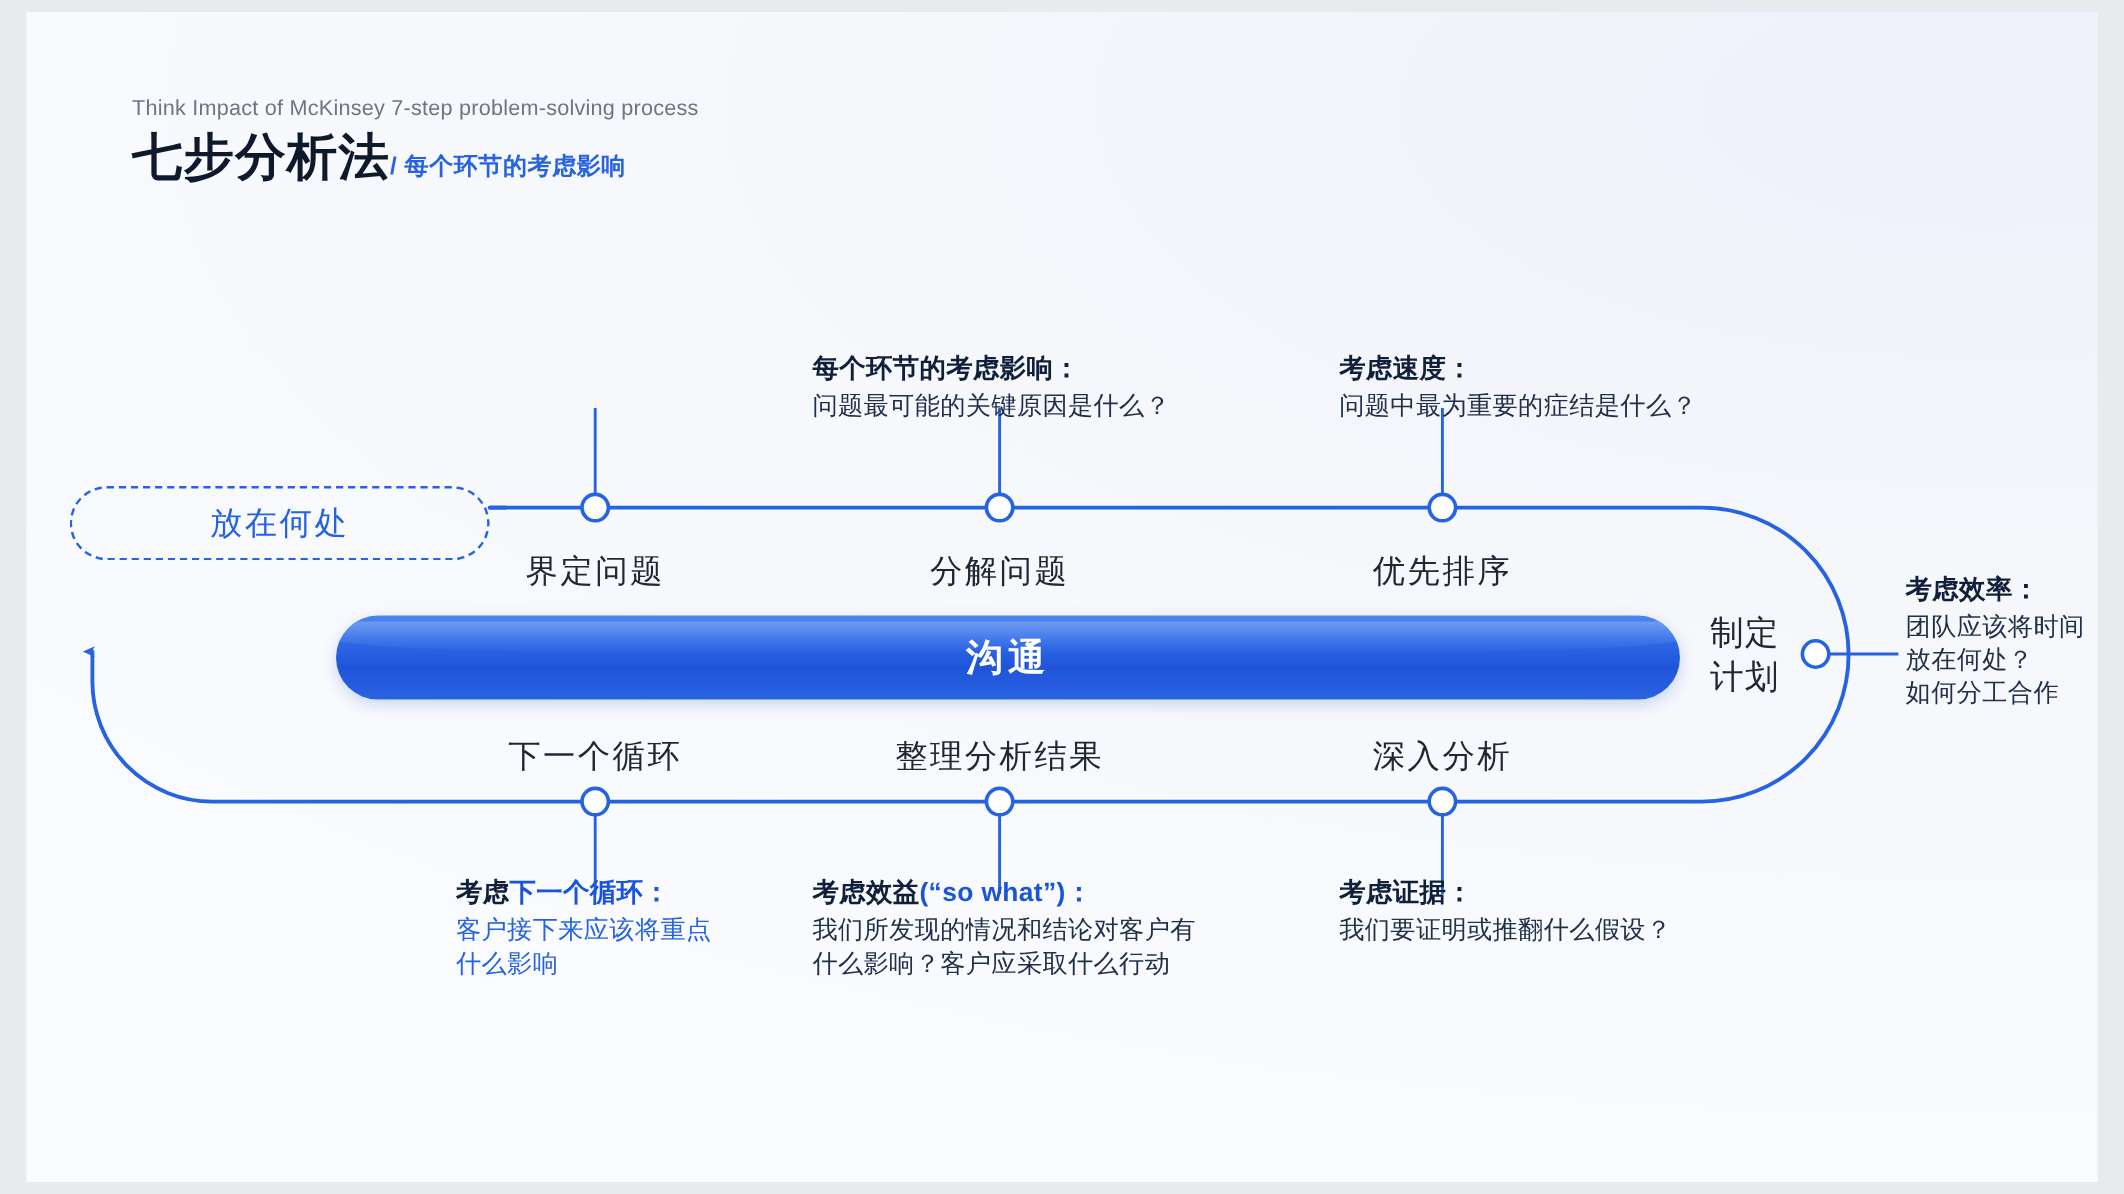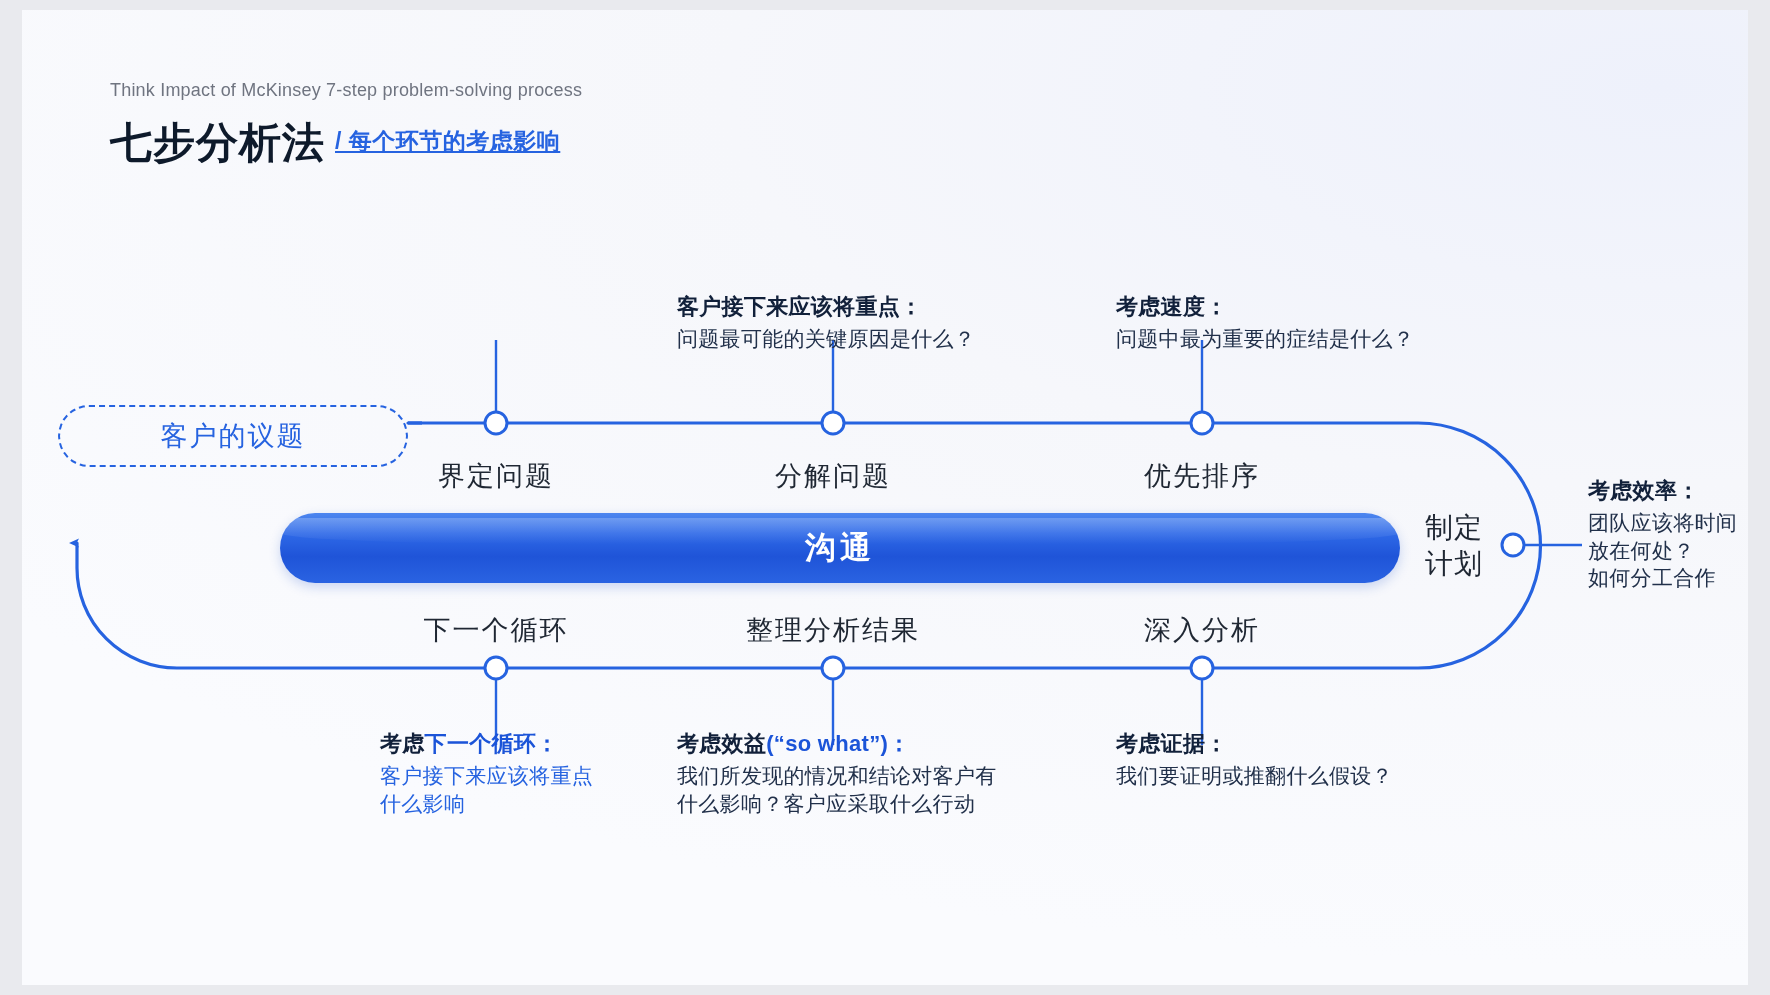--- a/index.html
+++ b/index.html
@@ -16,28 +16,28 @@
       radial-gradient(120% 90% at 95% 8%, #eef1fb 0%, #f6f7fb 45%, #fafbfe 100%);
     overflow:hidden;
   }
 
   
   #header{position:absolute;left:88px;top:70px;}
   .eyebrow{
     font-size:18px;color:#6f7480;letter-spacing:.2px;
     font-family:"Liberation Sans",sans-serif;white-space:nowrap;
   }
-  .titleline{display:flex;align-items:center;gap:10px;margin-top:20px;}
+  .titleline{display:flex;align-items:flex-end;margin-top:8px;}
   .title-cn{
     font-size:42px;font-weight:bold;color:#0e1a2b;letter-spacing:1px;
     line-height:1.05;white-space:nowrap;
   }
   .title-sub{
-    font-size:23px;font-weight:bold;color:#2663e0;letter-spacing:.5px;
-    line-height:1.05;white-space:nowrap;padding-bottom:3px;text-decoration:underline;
+    font-size:20px;font-weight:bold;color:#2663e0;letter-spacing:.5px;
+    line-height:1.05;white-space:nowrap;padding-bottom:3px;
   }
 
   
   #wire{position:absolute;left:0;top:0;width:1726px;height:975px;}
 
   
   #issue-pill{
     position:absolute;left:36px;top:395px;
     width:350px;height:62px;border-radius:31px;
     border:2px dashed #2663e0;
@@ -136,21 +136,21 @@
     <circle cx="474" cy="413" r="11" fill="#ffffff" stroke="#2663e0" stroke-width="3"></circle>
     <circle cx="811" cy="413" r="11" fill="#ffffff" stroke="#2663e0" stroke-width="3"></circle>
     <circle cx="1180" cy="413" r="11" fill="#ffffff" stroke="#2663e0" stroke-width="3"></circle>
     <circle cx="1491" cy="535" r="11" fill="#ffffff" stroke="#2663e0" stroke-width="3"></circle>
     <circle cx="1180" cy="658" r="11" fill="#ffffff" stroke="#2663e0" stroke-width="3"></circle>
     <circle cx="811" cy="658" r="11" fill="#ffffff" stroke="#2663e0" stroke-width="3"></circle>
     <circle cx="474" cy="658" r="11" fill="#ffffff" stroke="#2663e0" stroke-width="3"></circle>
   </svg>
 
   <div id="issue-pill">
-    <span>客户的议题</span>
+    <span>放在何处</span>
   </div>
 
   <div id="comm-bar">
     <span>沟通</span>
   </div>
 
   <div id="plan-label">
     <div>制定</div>
     <div>计划</div>
   </div>
@@ -159,21 +159,21 @@
   <div class="step-label" style="left:811px;top:448px;font-family:Liberation Mono, monospace;">分解问题</div>
   <div class="step-label" style="left:1180px;top:448px;">优先排序</div>
 
   <div class="step-label" style="left:474px;top:602px;">下一个循环</div>
   <div class="step-label" style="left:811px;top:602px;">整理分析结果</div>
   <div class="step-label" style="left:1180px;top:602px;">深入分析</div>
 
 
   <div class="callout" style="left:655px;top:283px;">
     <div class="head">
-      <span>客户接下来应该将重点：</span><span class="hl"></span>
+      <span>每个环节的考虑影响：</span><span class="hl"></span>
     </div>
     <div class="body">问题最可能的关键原因是什么？</div>
   </div>
 
   <div class="callout" style="left:1094px;top:283px;">
     <div class="head">
       <span>考虑速度：</span><span class="hl"></span>
     </div>
     <div class="body">问题中最为重要的症结是什么？</div>
   </div>

